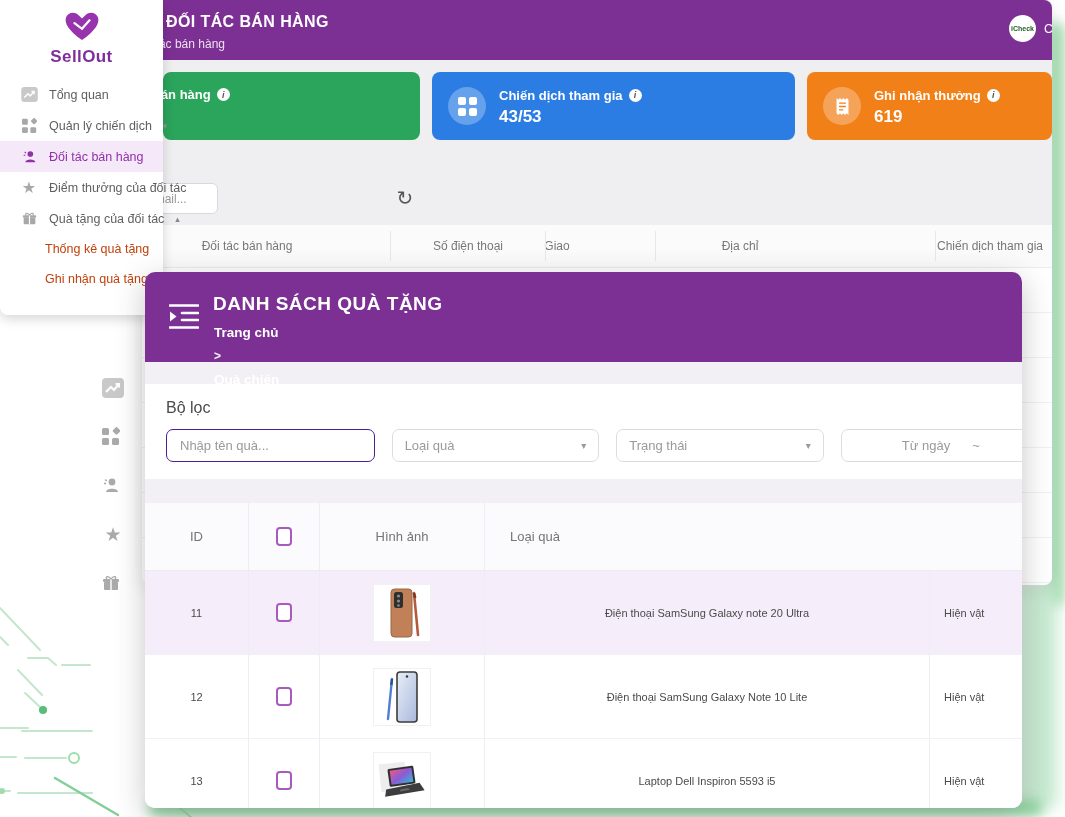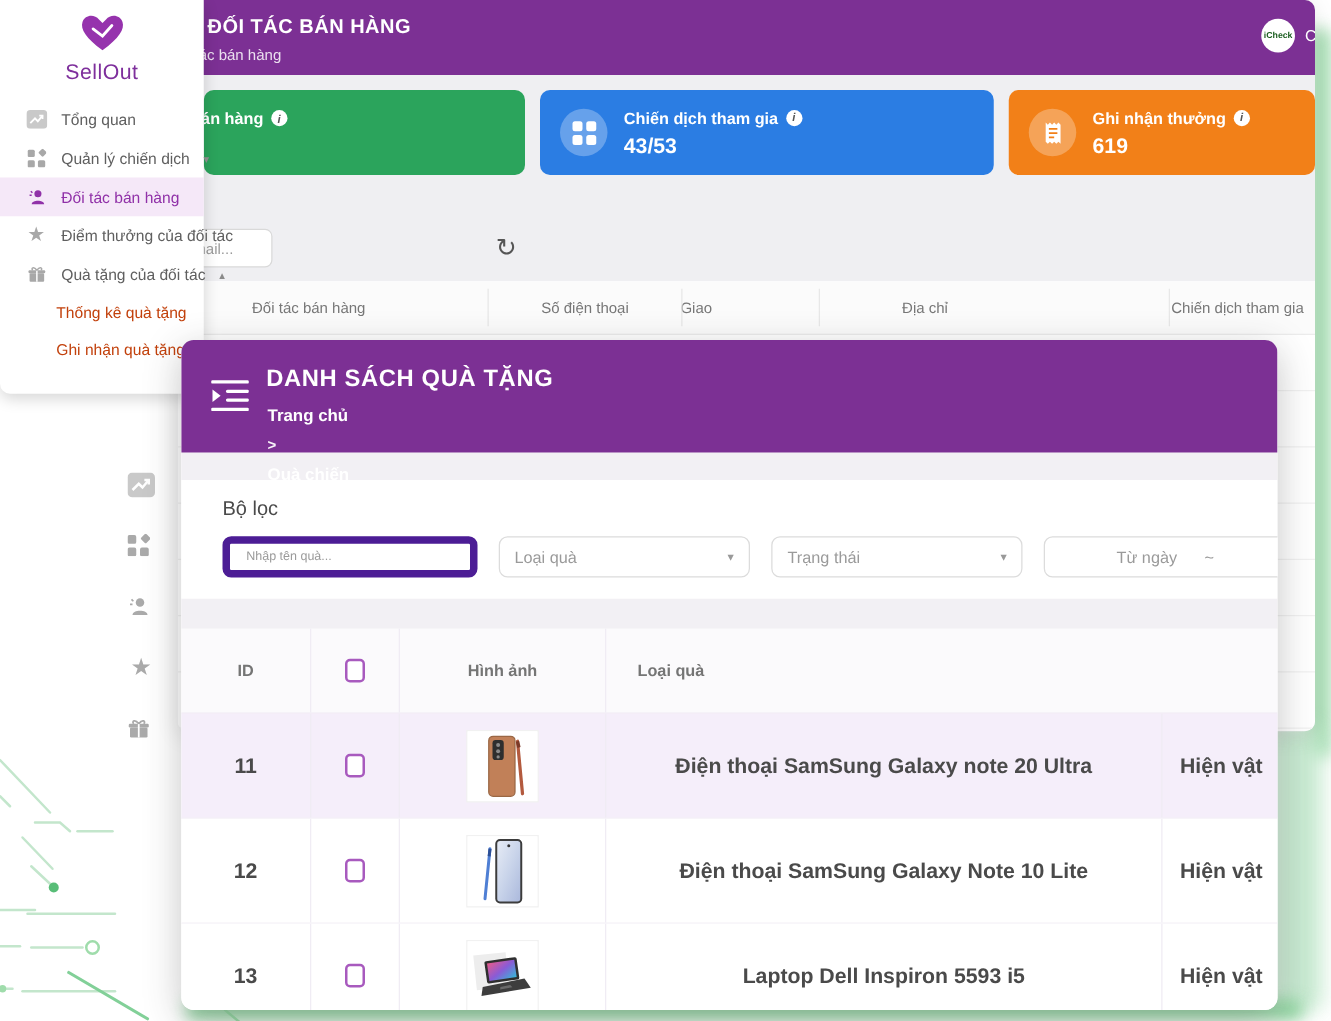--- a/index.html
+++ b/index.html
@@ -53,21 +53,21 @@
   .bg-table { position:absolute; left:0; top:225px; right:0; bottom:0; background:#fff; }
   .bg-thead { position:relative; height:43px; background:#fbfbfb; border-bottom:1px solid #ececec; }
   .bg-th { position:absolute; top:14px; transform:translateX(-50%); font-size:12px; color:#777; white-space:nowrap; }
   .bg-vline { position:absolute; top:6px; bottom:6px; width:1px; background:#e8e8e8; }
   .bg-row { height:45px; border-bottom:1px solid #f1f1f1; }
 
   
   .sidebar { position:absolute; left:0; top:0; width:163px; height:315px; background:#fff; z-index:2;
     border-radius:0 0 8px 8px; box-shadow:0 4px 12px rgba(0,0,0,.16); }
   .logo-wrap { text-align:center; padding-top:10px; }
-  .brand-name { font-size:17px; font-weight:400; color:#7e2f9c; letter-spacing:.4px; margin-top:1px; }
+  .brand-name { font-size:17px; font-weight:700; color:#7e2f9c; letter-spacing:.4px; margin-top:1px; }
   .menu { margin-top:12px; }
   .menu-item { display:flex; align-items:center; gap:11px; height:31px; padding:0 12px 0 20px;
     font-size:12.5px; color:#5f5f5f; cursor:pointer; white-space:nowrap; }
   .menu-item .mi-icon { width:18px; height:18px; color:#a8a8a8; flex:0 0 auto; display:flex; align-items:center; justify-content:center; }
   .menu-item.active { color:#9031a8; background:#f5e8f8; }
   .menu-item.active .mi-icon { color:#9031a8; }
   .caret { margin-left:auto; color:#8a8a8a; font-size:9px; }
   .submenu-item { height:30px; line-height:30px; padding-left:45px; font-size:12.5px; color:#c2410c; cursor:pointer; white-space:nowrap; }
 
   
@@ -79,46 +79,46 @@
   
   .modal { position:absolute; left:145px; top:272px; width:877px; height:536px; background:#fff;
     border-radius:10px; overflow:hidden; z-index:3; box-shadow:0 8px 30px rgba(50,50,50,.28); }
   .m-header { position:relative; height:90px; background:#7c3094; }
   .m-icon { position:absolute; left:24px; top:31px; }
   .m-title { position:absolute; left:68px; top:21px; color:#fff; font-size:19px; font-weight:bold; letter-spacing:.5px; }
   .m-breadcrumb { position:absolute; left:69px; top:53px; display:flex; gap:9px; color:#fff; font-size:13.5px; font-weight:600;flex-direction:column; }
   .m-breadcrumb .sep { font-size:12px; opacity:.95; }
   .m-strip { height:22px; background:#f2f0f4; }
   .m-strip2 { height:24px; background:#f2f0f4; }
-  .m-filter { background:#fff; padding:15px 33px 17px; }
+  .m-filter { background:#fff; padding:15px 21px 17px; }
   .m-filter-title { font-size:16px; color:#4a4a4a; margin-bottom:12px; }
   .m-filter-row { display:flex; gap:17px; }
-  .gift-input { width:223px; height:33px; border:6px solid #4c1d95; border-radius:7px; padding:0 13px;
-    font-size:10px; color:#9a9a9a; font-family:"Liberation Sans", sans-serif; }
+  .gift-input { width:223px; height:33px; border:1px solid #4c1d95; border-radius:7px; padding:0 13px;
+    font-size:13px; color:#9a9a9a; font-family:"Liberation Sans", sans-serif; }
   .gift-input::placeholder { color:#9a9a9a; }
   .gift-select { width:222px; height:33px; border:1px solid #dcdcdc; border-radius:7px; padding:0 12px;
     display:flex; align-items:center; justify-content:space-between; font-size:13px; color:#9a9a9a; cursor:pointer; background:#fff; }
   .gift-select .caret { font-size:10px; color:#999; }
   .gift-date { width:216px; margin-right:-40px; height:33px; border:1px solid #dcdcdc; border-radius:7px;
     display:flex; align-items:center; justify-content:center; gap:22px; font-size:13px; color:#9a9a9a; cursor:pointer; background:#fff; }
 
   .g-table { width:1111px; }
   .g-head, .g-row { display:flex; }
   .g-head { height:68px; background:#fbfafc; border-bottom:1px solid #efe9f3; }
   .g-row  { height:84px; background:#fff; border-bottom:1px solid #f3eff6; }
   .g-row.selected { background:#f5eefa; }
-  .cell { display:flex; align-items:center; justify-content:center; border-right:1px solid #f0ecf4;font-weight:bold; }
+  .cell { display:flex; align-items:center; justify-content:center; border-right:1px solid #f0ecf4; }
   .c-id   { width:104px; }
   .c-cb   { width:71px; }
   .c-img  { width:165px; }
   .c-name { width:445px; }
   .c-type { width:326px; justify-content:flex-start; padding-left:25px; border-right:none; }
   .g-row .c-type { padding-left:14px; }
   .g-head .cell { font-size:13px; color:#757575; }
-  .g-row .cell { font-size:17px; color:#4a4a4a; }
+  .g-row .cell { font-size:11px; color:#4a4a4a; }
   .checkbox { width:16px; height:19px; border:2px solid #a85abe; border-radius:4px; background:#fff; cursor:pointer; }
   .prod-img { width:56px; height:56px; background:#fff; box-shadow:0 0 0 1px #f1f1f1; }
 </style>
 </head>
 <body>
 
 <svg class="circuit" width="210" height="230" viewBox="0 0 210 230">
   <g stroke="#c3e6cc" stroke-width="2" fill="none" stroke-linecap="round">
     <path d="M0 13 L40 55"></path>
       <path d="M0 42 L8 50"></path>

